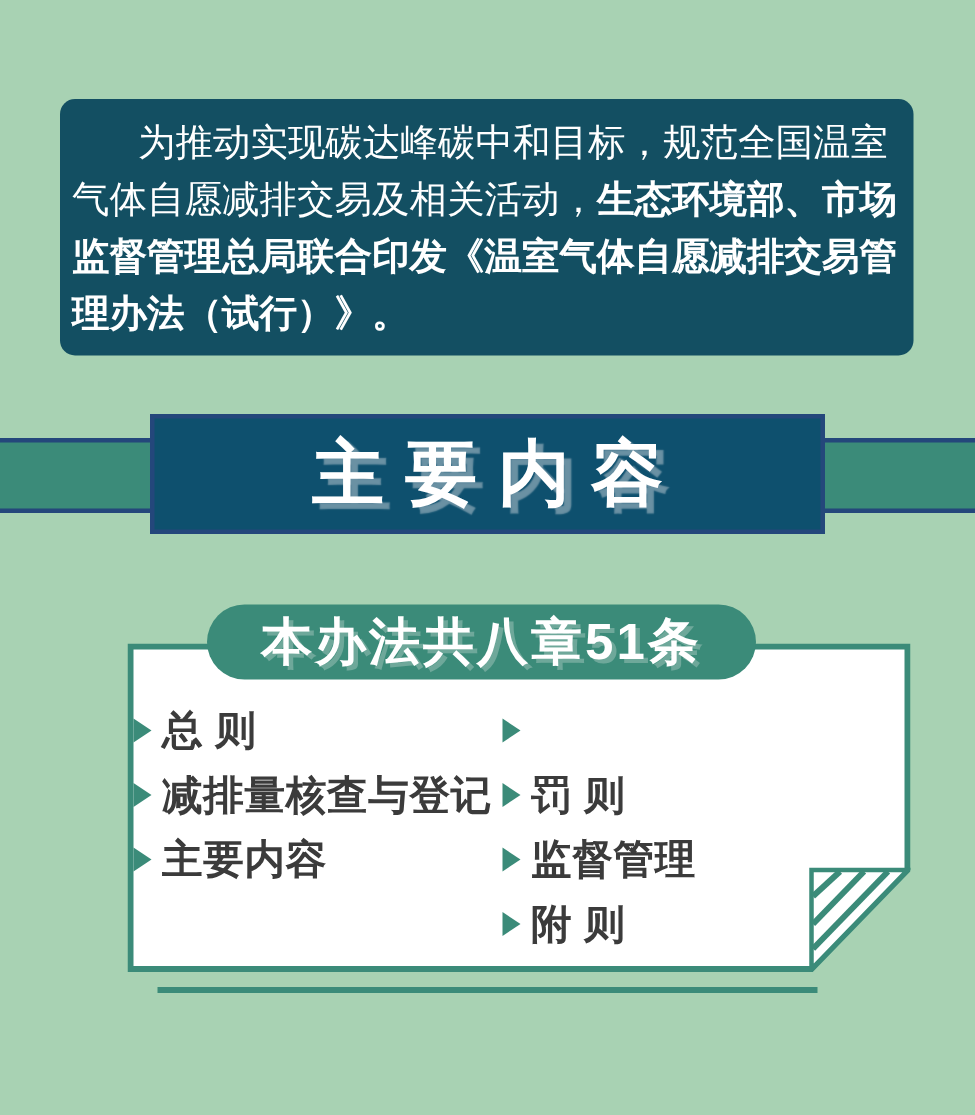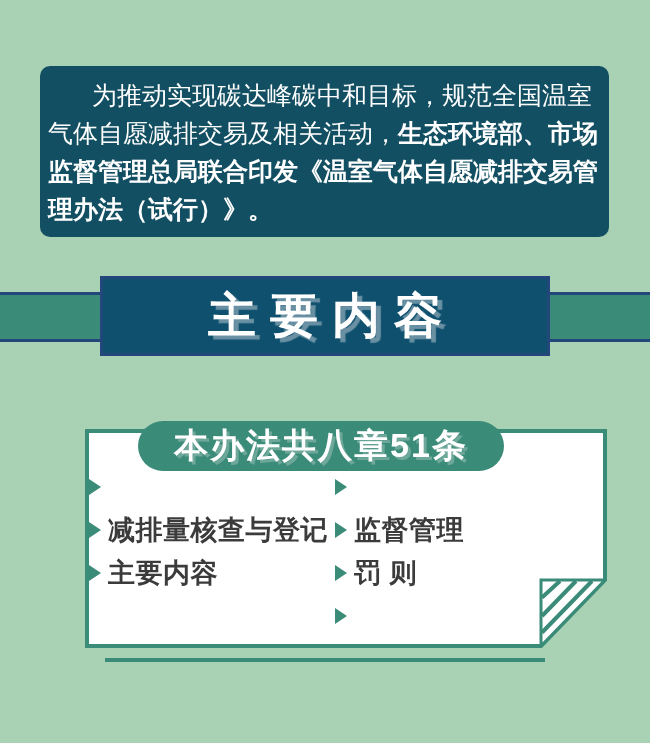--- a/index.html
+++ b/index.html
@@ -38,21 +38,21 @@
     color:#ffffff;font-size:48px;font-weight:bold;
     letter-spacing:14px;text-indent:14px;white-space:nowrap;
     text-shadow:5px 4px 1px rgba(220,225,228,0.45);
   }
   
   .card{position:absolute;left:85px;top:429px;width:522px;height:219px;}
   .card-svg{position:absolute;left:0;top:0;width:522px;height:219px;}
   .pill{
     position:absolute;left:53px;top:-26px;width:366px;height:50px;
     background:#3b8b79;border-radius:26px;
-    display:flex;align-items:center;justify-content:center;margin-top:18px;
+    display:flex;align-items:center;justify-content:center;
   }
   .pill-text{
     color:#ffffff;font-size:34px;font-weight:bold;letter-spacing:2px;
     white-space:nowrap;text-shadow:3px 3px 0 rgba(230,235,233,0.3);
   }
   .col{position:absolute;top:36px;}
   .col-left{left:4px;}
   .col-right{left:250px;}
   .row{height:43px;display:flex;align-items:center;}
   .bullet{
@@ -101,45 +101,47 @@
       </g>
     </svg>
 
     <div class="pill">
       <span class="pill-text">本办法共八章51条</span>
     </div>
 
     <div class="col col-left">
       <div class="row">
         <span class="bullet"></span>
+        <span class="item-label">总 则</span>
       </div>
       <div class="row">
         <span class="bullet"></span>
         <span class="item-label">减排量核查与登记</span>
       </div>
       <div class="row">
         <span class="bullet"></span>
         <span class="item-label">主要内容</span>
       </div>
     </div>
 
     <div class="col col-right">
       <div class="row">
         <span class="bullet"></span>
       </div>
       <div class="row">
         <span class="bullet"></span>
+        <span class="item-label">罚 则</span>
+      </div>
+      <div class="row">
+        <span class="bullet"></span>
         <span class="item-label">监督管理</span>
       </div>
       <div class="row">
         <span class="bullet"></span>
-        <span class="item-label">罚 则</span>
-      </div>
-      <div class="row">
-        <span class="bullet"></span>
+        <span class="item-label">附 则</span>
       </div>
     </div>
 
   </div>
 
   <div class="bottom-line"></div>
 
 </div>
 
 </body></html>

